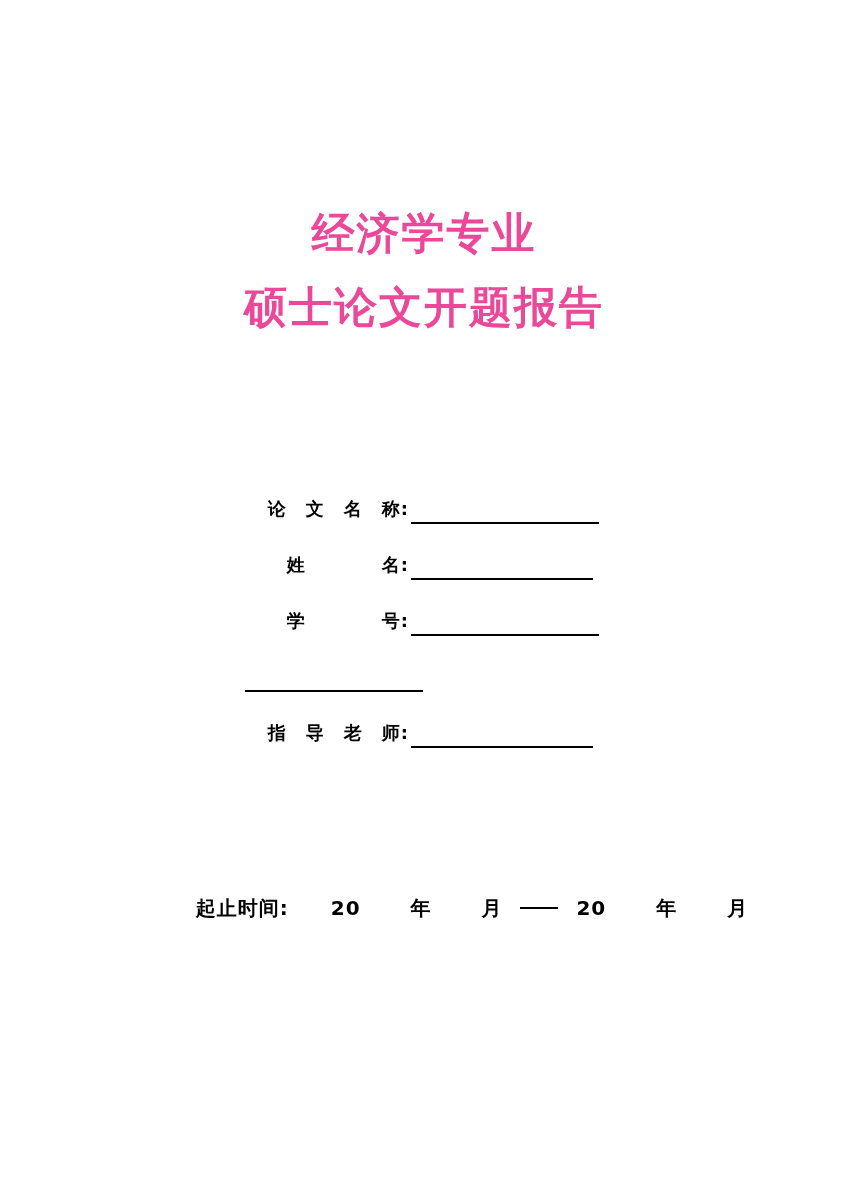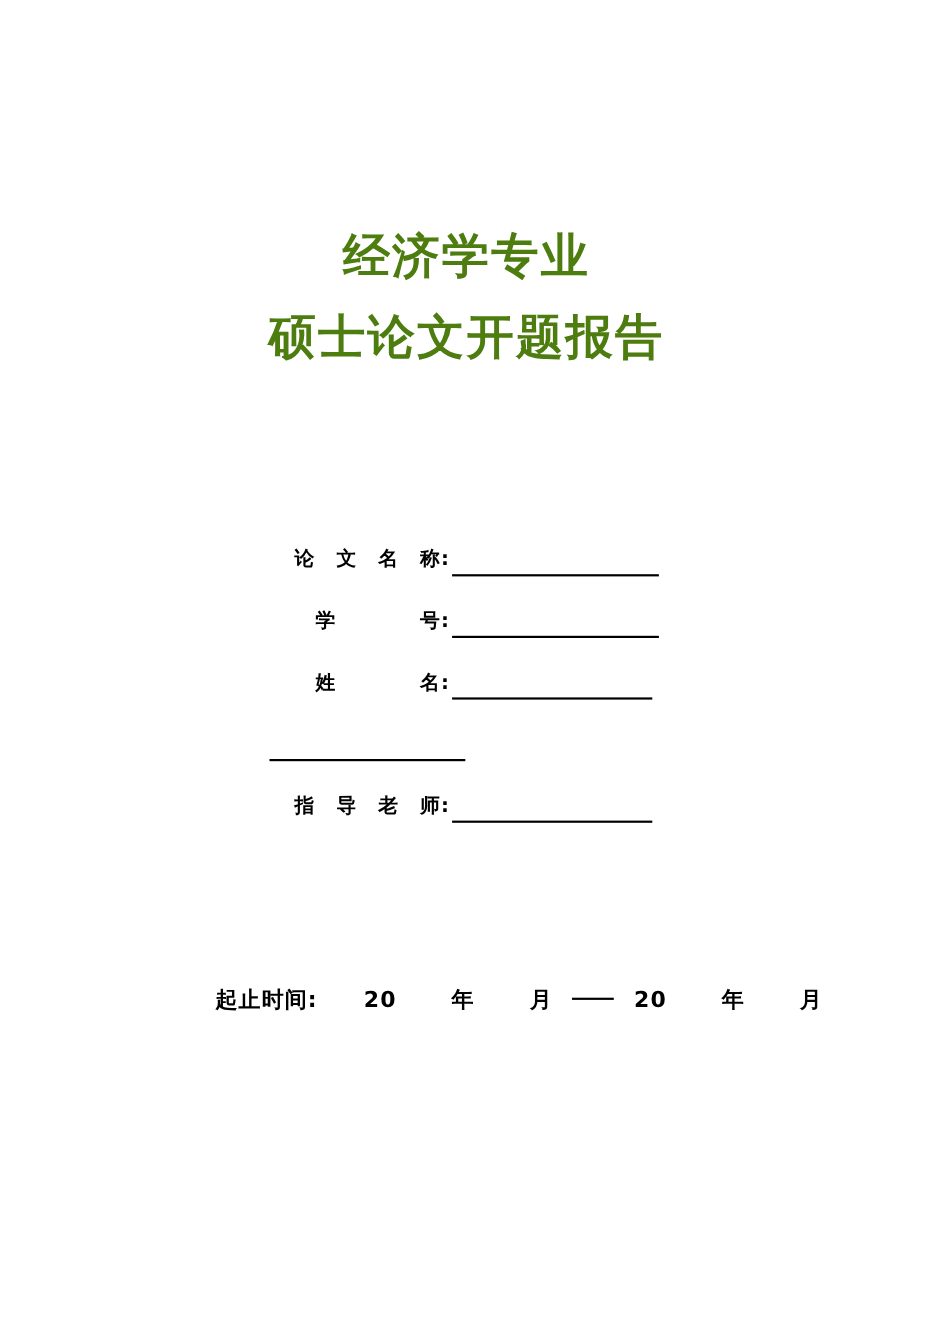--- a/index.html
+++ b/index.html
@@ -29,21 +29,21 @@
     top: 196px;
     left: 0;
     width: 848px;
     text-align: center;
   }
   .title-line {
     font-weight: bold;
     font-size: 43px;
     letter-spacing: 2px;
     line-height: 74px;
-    color: #4d7c0f;
+    color: #ec4899;
     white-space: nowrap;
     text-align: center;
   }
 
   
   .fields {
     position: absolute;
     top: 468px;
     left: 0;
     width: 848px;
@@ -113,27 +113,27 @@
   </div>
 
   <div class="fields">
 
     <div class="field-row">
       <span class="field-label">论　文　名　称:</span>
       <span class="field-rule rule-w1"></span>
     </div>
 
     <div class="field-row">
-      <span class="field-label">学　　　　号:</span>
-      <span class="field-rule rule-w3"></span>
+      <span class="field-label">姓　　　　名:</span>
+      <span class="field-rule rule-w2"></span>
     </div>
 
     <div class="field-row">
-      <span class="field-label">姓　　　　名:</span>
-      <span class="field-rule rule-w2"></span>
+      <span class="field-label">学　　　　号:</span>
+      <span class="field-rule rule-w3"></span>
     </div>
 
     <div class="field-row">
       <span class="field-rule rule-w4"></span>
     </div>
 
 
     <div class="field-row">
       <span class="field-label">指　导　老　师:</span>
       <span class="field-rule rule-w6"></span>

